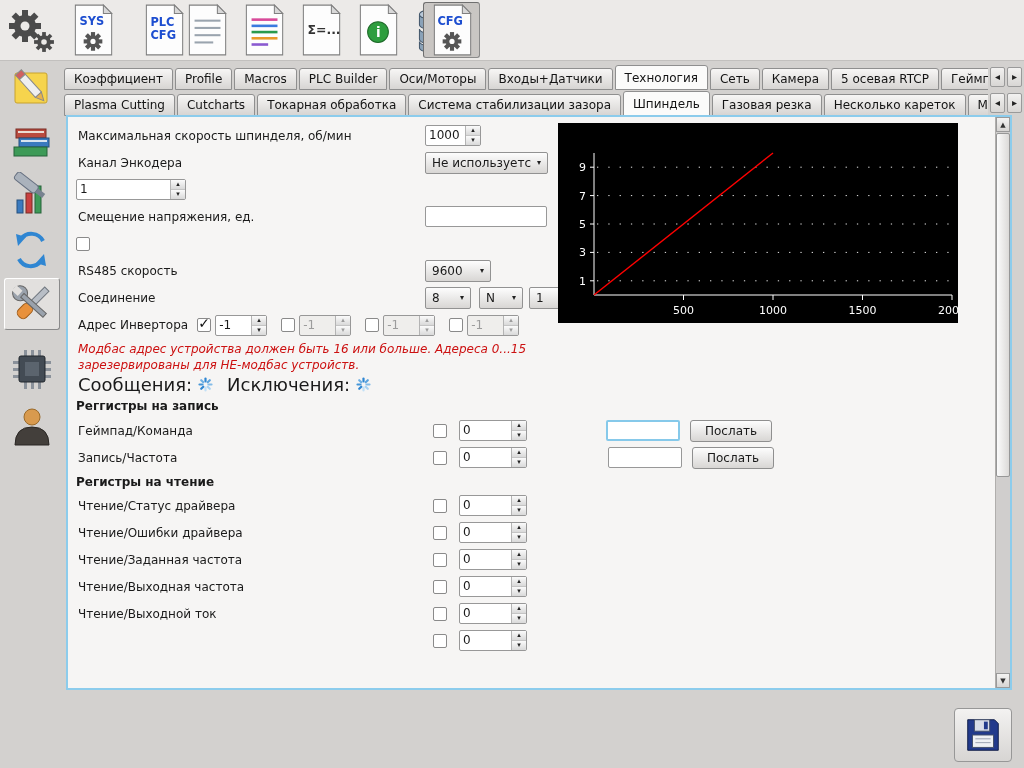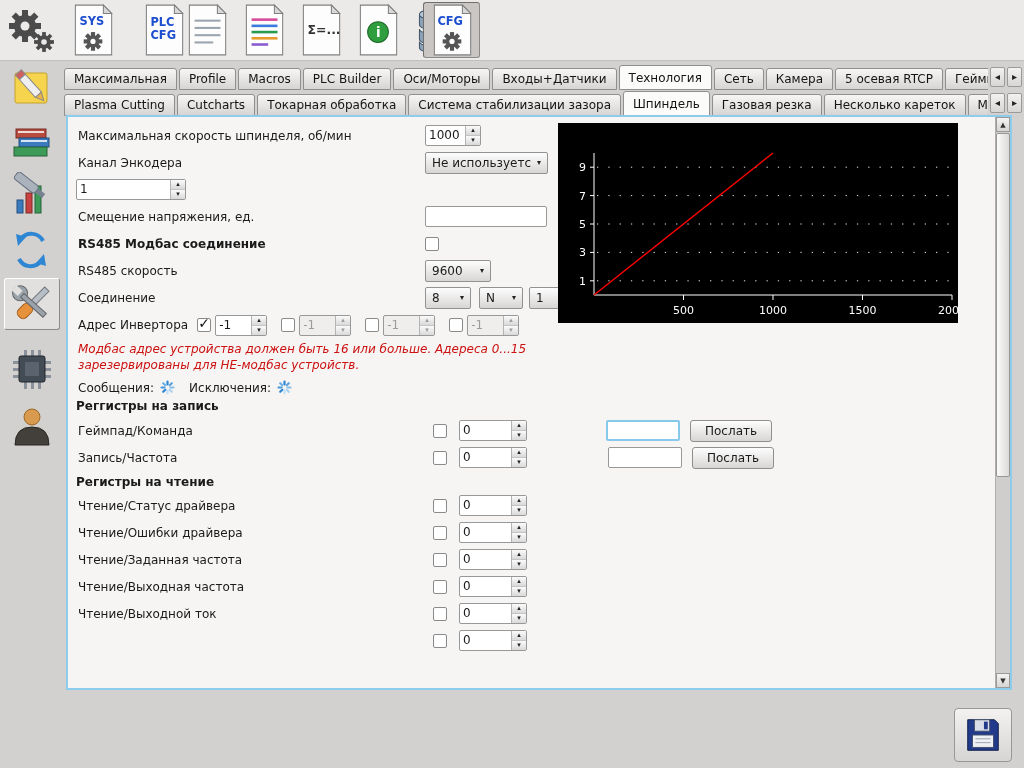--- a/index.html
+++ b/index.html
@@ -54,21 +54,21 @@
   .txt { display:inline-block; height:21px; background:#fff; border:1px solid #989898; border-radius:2px; font-size:12px; padding:2px 4px; }
   .txt.foc { border:2px solid #86c9ea; }
   .cb { width:14px; height:14px; flex:none; background:#fff; border:1px solid #8a8a8a; border-radius:2px; position:relative; }
   .cb.checked::after { content:"✓"; position:absolute; left:0px; top:-4px; font-size:14px; font-weight:bold; color:#111; }
   .pbtn { height:22px; padding:0 14px; display:inline-flex; align-items:center; font-size:12px;
           background:linear-gradient(#fdfdfd,#d8d6d4); border:1px solid #8f8f8f; border-radius:3px; }
   .w56{width:56px}.w110{width:110px}.w68{width:68px}.w52{width:52px}
   .cw123{width:123px}.cw66{width:66px}.cw46{width:46px}.cw44{width:44px}
   .tw122{width:122px}.tw74{width:74px}
   .warnrow { height:34px; font-size:12px; font-style:italic; color:#cc1111; line-height:16px; padding:2px 0 0 2px; }
-  .msgrow { height:22px; display:flex; align-items:flex-end; font-size:12px; gap:6px; padding-left:2px; }
+  .msgrow { height:22px; display:flex; align-items:center; font-size:18px; gap:6px; padding-left:2px; }
   .hdr.h21 { height:21px; }
   
   .chart-box { position:absolute; left:490px; top:6px; width:400px; height:200px; background:#000; }
   
   .vscroll { position:absolute; right:0; top:0; width:15px; height:571px; background:#d0cecd; border-left:1px solid #b0aeac; }
   .vs-btn { position:absolute; left:0; width:14px; height:15px; background:linear-gradient(#f4f3f2,#d7d5d3);
             border:1px solid #9a9a9a; display:flex; align-items:center; justify-content:center; font-size:7px; color:#333; }
   .vs-thumb { position:absolute; left:0; top:16px; width:14px; height:344px;
               background:linear-gradient(90deg,#fbfbfb,#dcdad8); border:1px solid #979797; border-radius:2px; }
   
@@ -278,21 +278,21 @@
   <div class="side-btn" style="top:400px">
     <svg width="46" height="48" viewBox="0 0 46 48">
       <circle cx="23" cy="15" r="8" fill="#d89a4e" stroke="#9a6a2a"></circle>
       <path d="M6 43 Q6 25 23 25 Q40 25 40 43 Z" fill="#433f3b" stroke="#2a2724"></path>
     </svg>
   </div>
 </div>
 
 <div class="tabbar" style="top:64px">
   <div class="tabs-clip">
-    <div class="tab">Максимальная</div>
+    <div class="tab">Коэффициент</div>
     <div class="tab">Profile</div>
     <div class="tab">Macros</div>
     <div class="tab">PLC Builder</div>
     <div class="tab">Оси/Моторы</div>
     <div class="tab">Входы+Датчики</div>
     <div class="tab active">Технология</div>
     <div class="tab">Сеть</div>
     <div class="tab">Камера</div>
     <div class="tab">5 осевая RTCP</div>
     <div class="tab">Геймпад</div>
@@ -361,21 +361,20 @@
       </span>
     </div>
 
     <div class="row">
       <span class="lbl">Смещение напряжения, ед.</span>
       <span class="txt tw122"></span>
     </div>
 
 
     <div class="row">
-      <span class="lbl b">RS485 Модбас соединение</span>
       <span class="cb"></span>
     </div>
 
 
     <div class="row">
       <span class="lbl">RS485 скорость</span>
       <span class="combo cw66">
         <span class="cval">9600</span>
         <span class="carrow">▾</span>
       </span>

